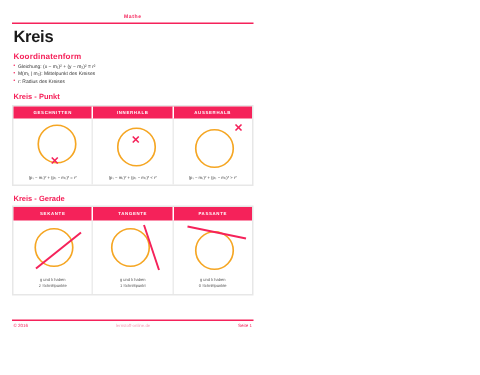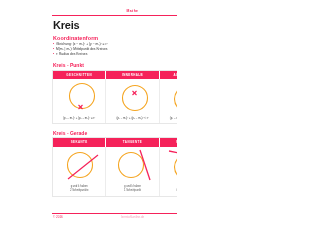--- a/index.html
+++ b/index.html
@@ -3,21 +3,21 @@
 <meta charset="utf-8">
 <style>
   html,body{margin:0;padding:0;}
   body{
     width:177px;height:250px;
     background:#ffffff;
     font-family:"Liberation Sans", sans-serif;
     overflow:hidden;
     color:#2b2b2b;
   }
-  .page{position:relative;width:177px;height:219px;box-sizing:border-box;margin-left:44px;}
+  .page{position:relative;width:177px;height:219px;box-sizing:border-box;}
 
   
   .runhead{
     height:13px;
     display:flex;align-items:flex-end;justify-content:center;
     font-size:3.4px;letter-spacing:.4px;
     color:#f5225a;font-weight:bold;
   }
   .rule{height:1px;background:#f5225a;margin:1.5px 8px 0 8px;}
 

